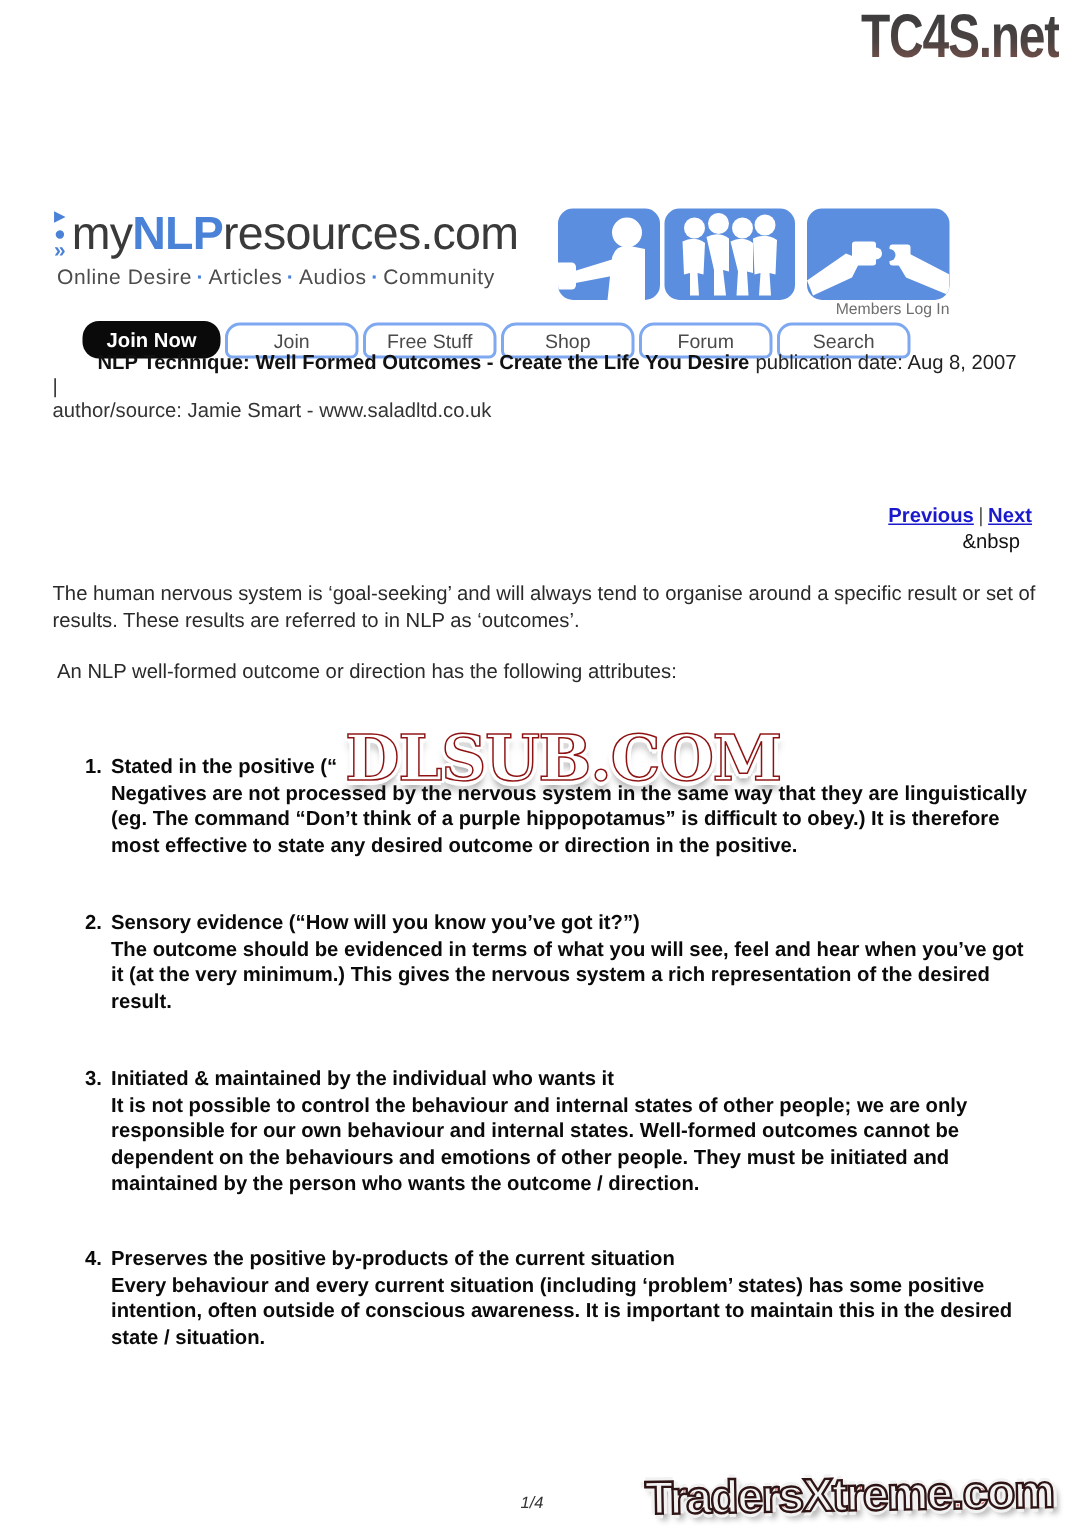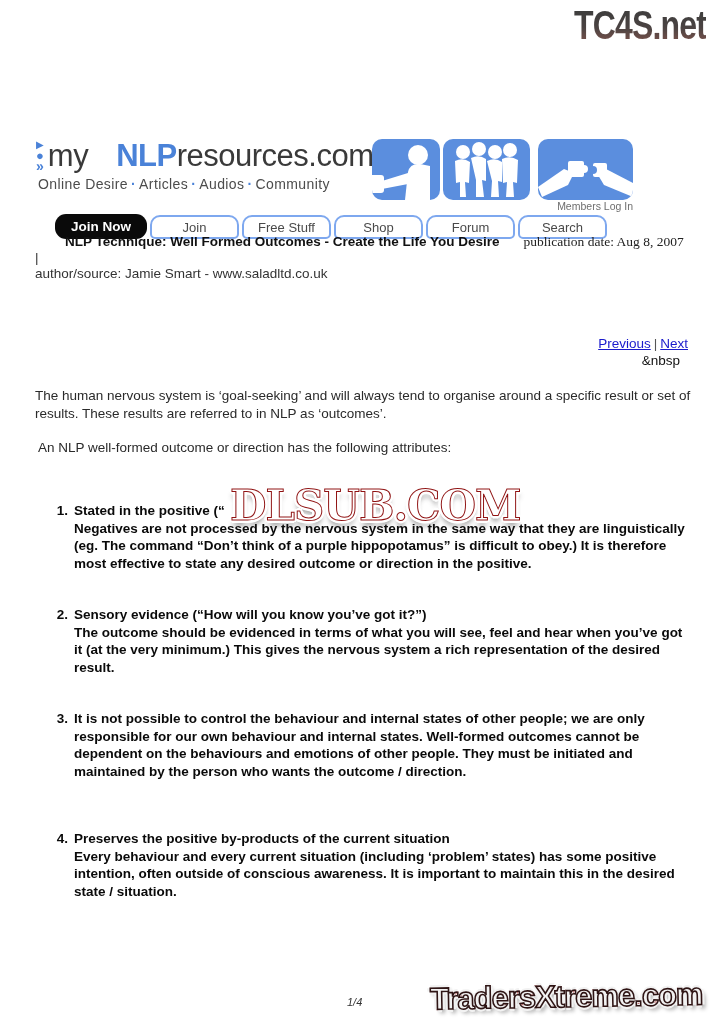--- a/index.html
+++ b/index.html
@@ -22,21 +22,21 @@
 
   
   .logo-block { left:36px; top:138px; }
   .logo-row { display:flex; align-items:flex-start; }
   .logo-icon { display:flex; flex-direction:column; align-items:flex-start;
     color:#4a82d8; line-height:1; margin:2px 4px 0 0; }
   .logo-icon .tri { font-size:10px; }
   .logo-icon .dot { font-size:13px; margin-top:-1px; }
   .logo-icon .ff  { font-size:14px; font-weight:bold; margin-top:-3px; }
   .logo-text { font-size:31px; letter-spacing:-0.5px; color:#3a3a3a; line-height:36px; }
-  .logo-text .nlp { color:#4a82d8; font-weight:bold;margin-left:28px; }
+  .logo-text .nlp { color:#4a82d8; font-weight:bold; }
   .tagline { margin:2px 0 0 2px; font-size:14px; color:#4c4c4c; letter-spacing:0.4px; }
   .tagline .sep { color:#4a82d8; font-weight:bold; padding:0 3px; }
 
   
   .tile { top:139px; height:61px; background:#5b8ede; border-radius:10px; overflow:hidden; }
   .tile svg { display:block; width:100%; height:100%; }
   .members { left:538px; top:200px; width:95px; text-align:right; font-size:10.5px; color:#6e6e6e; }
 
   
   .nav { left:55px; top:214px; display:flex; gap:3px; align-items:center; }
@@ -46,26 +46,26 @@
   }
   .tab {
     width:89px; height:24px; background:#fff; border:2px solid #7ea8ef;
     border-radius:10px 10px 5px 5px; color:#4a4a4a; font-size:13px;
     display:flex; align-items:center; justify-content:center; margin-top:1px;
   }
 
   
   .title-row { left:65px; top:234px; width:650px; font-size:13.5px; z-index:5; }
   .title-row .t { font-weight:bold; color:#111; }
-  .title-row .d { color:#222; margin-left:24px;font-family:Liberation Serif, serif; }
+  .title-row .d { color:#222; margin-left:4px; }
   .pipe { left:35px; top:250px; font-size:13.5px; color:#333; }
   .author { left:35px; top:266px; font-size:13.5px; color:#333; }
 
   .prevnext { right:36px; top:336px; font-size:13.5px; }
-  .prevnext a { color:#1a1acc; text-decoration:underline; font-weight:normal; cursor:pointer; }
+  .prevnext a { color:#1a1acc; text-decoration:underline; font-weight:bold; cursor:pointer; }
   .prevnext .sep { color:#555; padding:0 3px; }
   .nbsp { right:44px; top:353px; font-size:13.5px; color:#111; }
 
   
   .p1 { left:35px; top:387px; width:662px; font-size:13.5px; line-height:17.5px; color:#2a2a2a; }
   .p2 { left:38px; top:440px; width:662px; font-size:13.5px; color:#2a2a2a; }
 
   .item { left:52px; display:flex; gap:6px; width:648px;
     font-size:13.5px; font-weight:bold; color:#0a0a0a; line-height:17.5px; }
   .item .num { width:16px; text-align:right; flex:none; }
@@ -190,20 +190,21 @@
   <div class="abs item i2">
     <div class="num">2.</div>
     <div class="txt">
       <div>Sensory evidence (“How will you know you’ve got it?”)</div>
       <div>The outcome should be evidenced in terms of what you will see, feel and hear when you’ve got it (at the very minimum.)  This gives the nervous system a rich representation of the desired result.</div>
     </div>
   </div>
   <div class="abs item i3">
     <div class="num">3.</div>
     <div class="txt">
+      <div>Initiated &amp; maintained by the individual who wants it</div>
       <div>It is not possible to control the behaviour and internal states of other people; we are only responsible for our own behaviour and internal states.  Well-formed outcomes cannot be dependent on the behaviours and emotions of other people.  They must be initiated and maintained by the person who wants the outcome / direction.</div>
     </div>
   </div>
   <div class="abs item i4">
     <div class="num">4.</div>
     <div class="txt">
       <div>Preserves the positive by-products of the current situation</div>
       <div>Every behaviour and every current situation (including ‘problem’ states) has some positive intention, often outside of conscious awareness.  It is important to maintain this in the desired state / situation.</div>
     </div>
   </div>

